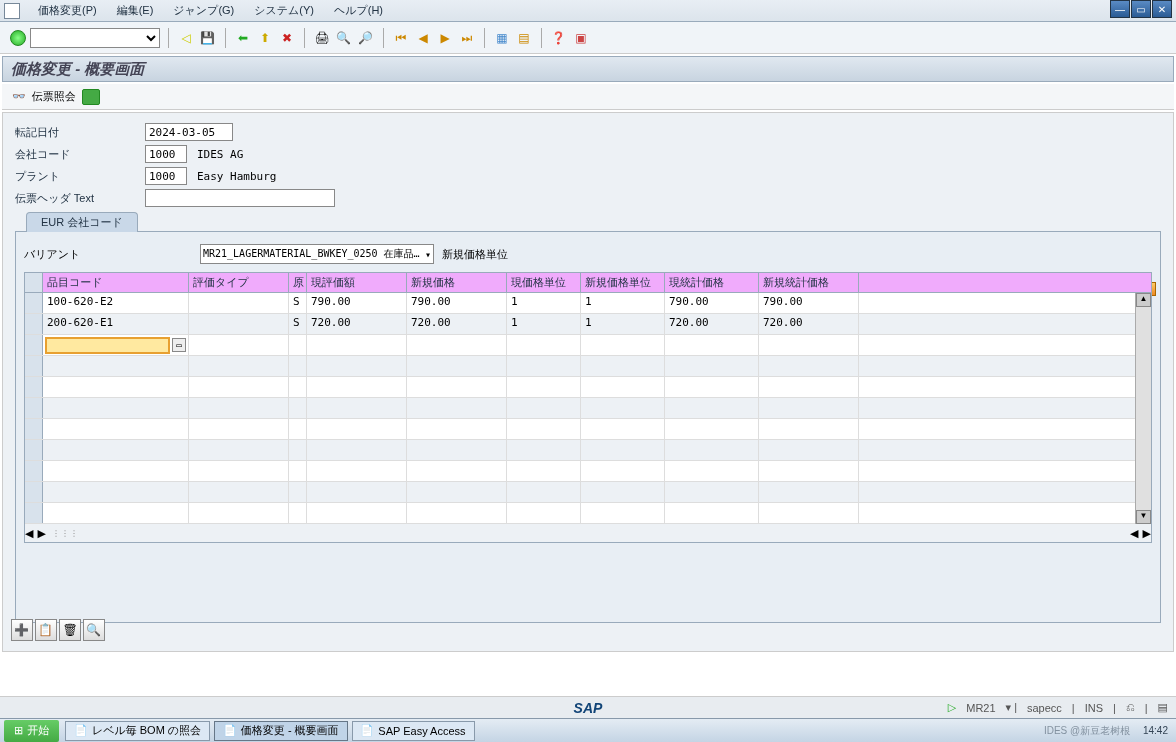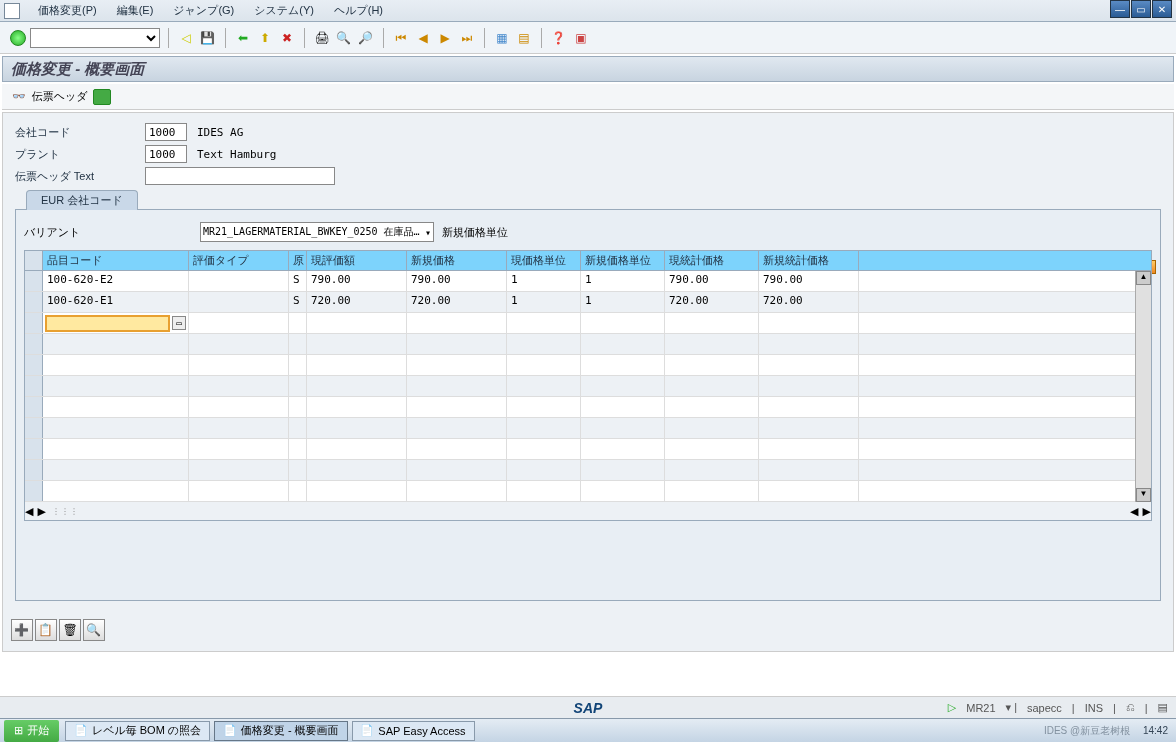--- a/index.html
+++ b/index.html
@@ -20,21 +20,21 @@
 .form-row { display: flex; align-items: center; height: 22px; }
 .form-label { width: 130px; color: #234; }
 .form-input { height: 18px; border: 1px solid #888; background: #fff; padding: 0 3px; font-family: monospace; font-size: 11px; }
 .form-text { margin-left: 10px; font-family: monospace; font-size: 11px; }
 .tab-area { margin-top: 22px; border: 1px solid #9ab; background: #e8eef4; height: 392px; position: relative; }
 .tab-header { position: absolute; top: -20px; left: 10px; height: 20px; background: #c9d8e8; border: 1px solid #9ab; border-bottom: none; border-radius: 4px 4px 0 0; padding: 2px 14px; font-size: 11px; color: #234; }
 .tab-content { padding: 12px 8px; }
 .variant-row { display: flex; align-items: center; gap: 8px; margin-bottom: 8px; }
 .variant-combo { width: 234px; height: 20px; border: 1px solid #888; background: #fff; font-family: monospace; font-size: 10px; padding: 0 2px; display: flex; align-items: center; justify-content: space-between; }
 .grid { border: 1px solid #9ab; background: #fff; margin-top: 4px; position: relative; }
-.grid-header { display: flex; background: #7dd3fc; border-bottom: 1px solid #9ab; height: 20px; }
+.grid-header { display: flex; background: #f0abfc; border-bottom: 1px solid #9ab; height: 20px; }
 .grid-hcell { border-right: 1px solid #9ab; padding: 2px 4px; font-size: 11px; color: #234; overflow: hidden; white-space: nowrap; }
 .grid-row { display: flex; height: 21px; border-bottom: 1px solid #ddd; font-family: monospace; font-size: 11px; }
 .grid-row.alt { background: #edf1f5; }
 .grid-cell { border-right: 1px solid #ddd; padding: 2px 4px; overflow: hidden; }
 .grid-rownum { width: 18px; background: #d8e2ec; border-right: 1px solid #9ab; }
 .grid-active-cell { background: #ffe9a0; border: 2px solid #e8a030; height: 17px; flex: 1; }
 .grid-helper { width: 14px; height: 14px; border: 1px solid #888; background: #eee; margin-left: 2px; font-size: 9px; display: flex; align-items: center; justify-content: center; }
 .grid-scroll { position: absolute; right: 0; top: 20px; bottom: 18px; width: 16px; background: #e0e0e0; border-left: 1px solid #aaa; }
 .grid-scroll-btn { height: 14px; background: #ccc; border: 1px solid #888; font-size: 8px; text-align: center; }
 .grid-hscroll { height: 18px; background: #edf1f5; display: flex; align-items: center; justify-content: center; gap: 4px; }
@@ -92,34 +92,38 @@
   <span class="tb-btn" style="color:#c80">▤</span>
   <span class="tb-sep"></span>
   <span class="tb-btn" style="color:#ca0">❓</span>
   <span class="tb-btn" style="color:#c44">▣</span>
 </div>
 
 <div class="title-bar">価格変更 - 概要画面</div>
 
 <div class="sub-toolbar">
   <span>👓</span>
-  <span>伝票ヘッダ</span>
+  <span>伝票照会</span>
   <span style="width:18px;height:16px;background:#4a4;border:1px solid #282;border-radius:2px;display:inline-block"></span>
 </div>
 
 <div class="content">
+  <div class="form-row">
+    <span class="form-label">転記日付</span>
+    <input class="form-input" style="width: 88px;" value="2024-03-05">
+  </div>
   <div class="form-row">
     <span class="form-label">会社コード</span>
     <input class="form-input" style="width: 42px;" value="1000">
     <span class="form-text">IDES AG</span>
   </div>
   <div class="form-row">
     <span class="form-label">プラント</span>
     <input class="form-input" style="width: 42px;" value="1000">
-    <span class="form-text">Text Hamburg</span>
+    <span class="form-text">Easy Hamburg</span>
   </div>
   <div class="form-row">
     <span class="form-label">伝票ヘッダ Text</span>
     <input class="form-input" style="width: 190px;" value="">
   </div>
 
   <div class="tab-area">
     <div class="tab-header">EUR 会社コード</div>
     <div class="config-btn"></div>
     <div class="tab-content">
@@ -153,21 +157,21 @@
     <div class="grid-cell" style="width:18px">S</div>
     <div class="grid-cell" style="width:100px">790.00</div>
     <div class="grid-cell" style="width:100px">790.00</div>
     <div class="grid-cell" style="width:74px">1</div>
     <div class="grid-cell" style="width:84px">1</div>
     <div class="grid-cell" style="width:94px">790.00</div>
     <div class="grid-cell" style="width:100px">790.00</div>
             </div>
             <div class="grid-row alt">
               <div class="grid-rownum"></div>
-    <div class="grid-cell" style="width:146px">100-620-E1</div>
+    <div class="grid-cell" style="width:146px">200-620-E1</div>
     <div class="grid-cell" style="width:100px"></div>
     <div class="grid-cell" style="width:18px">S</div>
     <div class="grid-cell" style="width:100px">720.00</div>
     <div class="grid-cell" style="width:100px">720.00</div>
     <div class="grid-cell" style="width:74px">1</div>
     <div class="grid-cell" style="width:84px">1</div>
     <div class="grid-cell" style="width:94px">720.00</div>
     <div class="grid-cell" style="width:100px">720.00</div>
             </div>
             <div class="grid-row">

